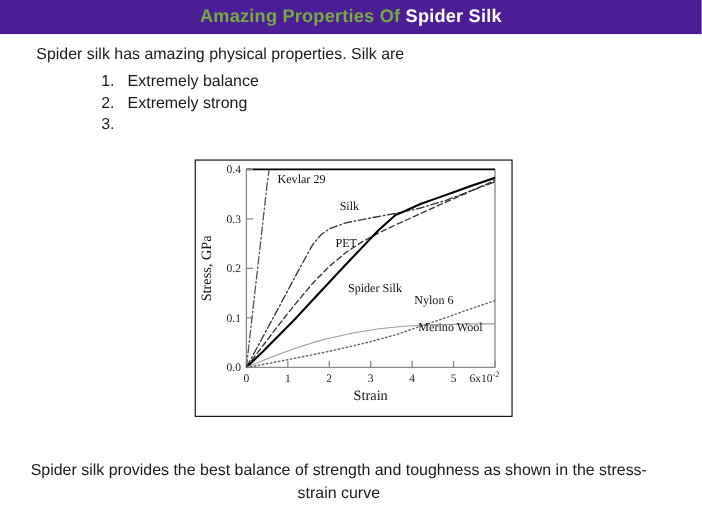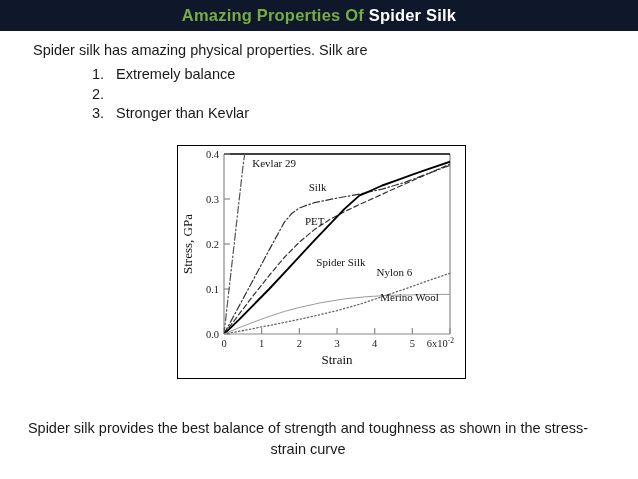--- a/index.html
+++ b/index.html
@@ -15,21 +15,21 @@
     position: relative;
   }
 
   
   #title-bar {
     position: absolute;
     left: 0;
     top: 0;
     width: 638px;
     height: 31px;
-    background: #0f172a;
+    background: #4c1d95;
     display: flex;
     align-items: center;
     justify-content: center;
   }
   #title-text {
     font-size: 16.5px;
     font-weight: bold;
     letter-spacing: 0.2px;
     white-space: nowrap;
   }
@@ -100,24 +100,24 @@
 
 <div id="intro-line">Spider silk has amazing physical properties. Silk are</div>
 
 <ol id="properties-list">
   <li>
       <span class="num">1.</span>
       <span>Extremely balance</span>
     </li>
   <li>
       <span class="num">2.</span>
+      <span>Extremely strong</span>
     </li>
   <li>
       <span class="num">3.</span>
-      <span>Stronger than Kevlar</span>
     </li>
 </ol>
 
 <div id="figure-frame">
   <svg id="figure-svg" width="286" height="231" viewBox="0 0 286 231">
 
     <g id="chart-axes">
         <line x1="46" y1="8" x2="46" y2="188" stroke="#8a8a8a" stroke-width="1.2"></line>
         <line x1="46" y1="188" x2="272" y2="188" stroke="#8a8a8a" stroke-width="1.2"></line>
         <line x1="272" y1="8" x2="272" y2="188" stroke="#8a8a8a" stroke-width="1.2"></line>

